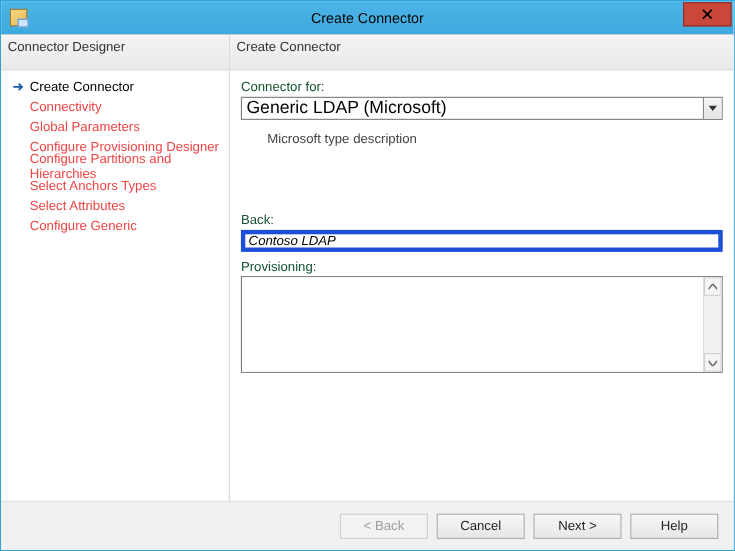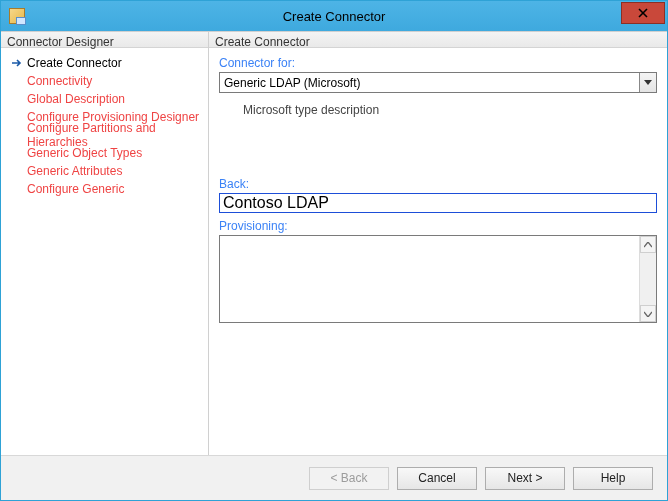--- a/index.html
+++ b/index.html
@@ -58,21 +58,21 @@
   .content {
     display: flex;
     height: 424px;
     border-top: 1px solid #d0d0d0;
   }
   .panel-header {
     background: linear-gradient(#f4f4f4,#e9e9e9);
     border-bottom: 1px solid #d4d4d4;
     padding: 3px 6px;
     color: #333;
-    height: 16px;
+    height: 32px;
     line-height: 14px;
   }
   .sidebar {
     width: 208px;
     border-right: 1px solid #d0d0d0;
     background: #fff;
     display: flex;
     flex-direction: column;
   }
   .nav {
@@ -100,59 +100,60 @@
     flex: 1;
     display: flex;
     flex-direction: column;
     background: #fff;
   }
   .form-area {
     padding: 8px 10px 0 10px;
     flex: 1;
   }
   .label {
-    color: #3b82f6;
+    color: #14532d;
     margin-bottom: 2px;
   }
   .combo {
     display: flex;
     height: 21px;
     border: 1px solid #7a7a7a;
     margin-bottom: 4px;
     margin-top: 2px;
     align-items: center;
     background: #fff;
   }
   .combo .combo-text {
     flex: 1;
     padding-left: 4px;
     color: #000;
-    font-size: 12px;
+    font-size: 16px;
   }
   .combo .combo-arrow {
     width: 17px; height: 19px;
     border-left: 1px solid #888;
     background: linear-gradient(#f4f4f4,#e4e4e4);
     display: flex;
     align-items: center;
     justify-content: center;
   }
   .type-desc {
     color: #444;
     padding: 6px 0 0 24px;
     height: 80px;
   }
   .text-input {
     width: 100%;
     height: 20px;
-    border: 1px solid #1d4ed8;
+    border: 4px solid #1d4ed8;
     padding: 1px 3px;
     font-family: inherit;
-    font-size: 16px;
+    font-size: 12px;
     outline: none;
+    font-style: italic;
   }
   .desc-box {
     width: 100%;
     height: 88px;
     border: 1px solid #7a7a7a;
     position: relative;
     margin-top: 2px;
     background: #fff;
     overflow: hidden;
   }
@@ -236,33 +237,33 @@
       <div class="nav-item current">
         <svg class="arrow" viewBox="0 0 12 12">
           <path d="M1 6 H9 M6 3 L9 6 L6 9" stroke="#1a5aa8" stroke-width="1.6" fill="none"></path>
         </svg>
         <span>Create Connector</span>
       </div>
       <div class="nav-item">
         <span>Connectivity</span>
       </div>
       <div class="nav-item">
-        <span>Global Description</span>
+        <span>Global Parameters</span>
       </div>
       <div class="nav-item">
         <span>Configure Provisioning Designer</span>
       </div>
       <div class="nav-item">
         <span>Configure Partitions and Hierarchies</span>
       </div>
       <div class="nav-item">
-        <span>Generic Object Types</span>
-      </div>
-      <div class="nav-item">
-        <span>Generic Attributes</span>
+        <span>Select Anchors Types</span>
+      </div>
+      <div class="nav-item">
+        <span>Select Attributes</span>
       </div>
       <div class="nav-item">
         <span>Configure Generic</span>
       </div>
 
     </div>
   </div>
 
   <div class="main">
     <div class="panel-header">Create Connector</div>

